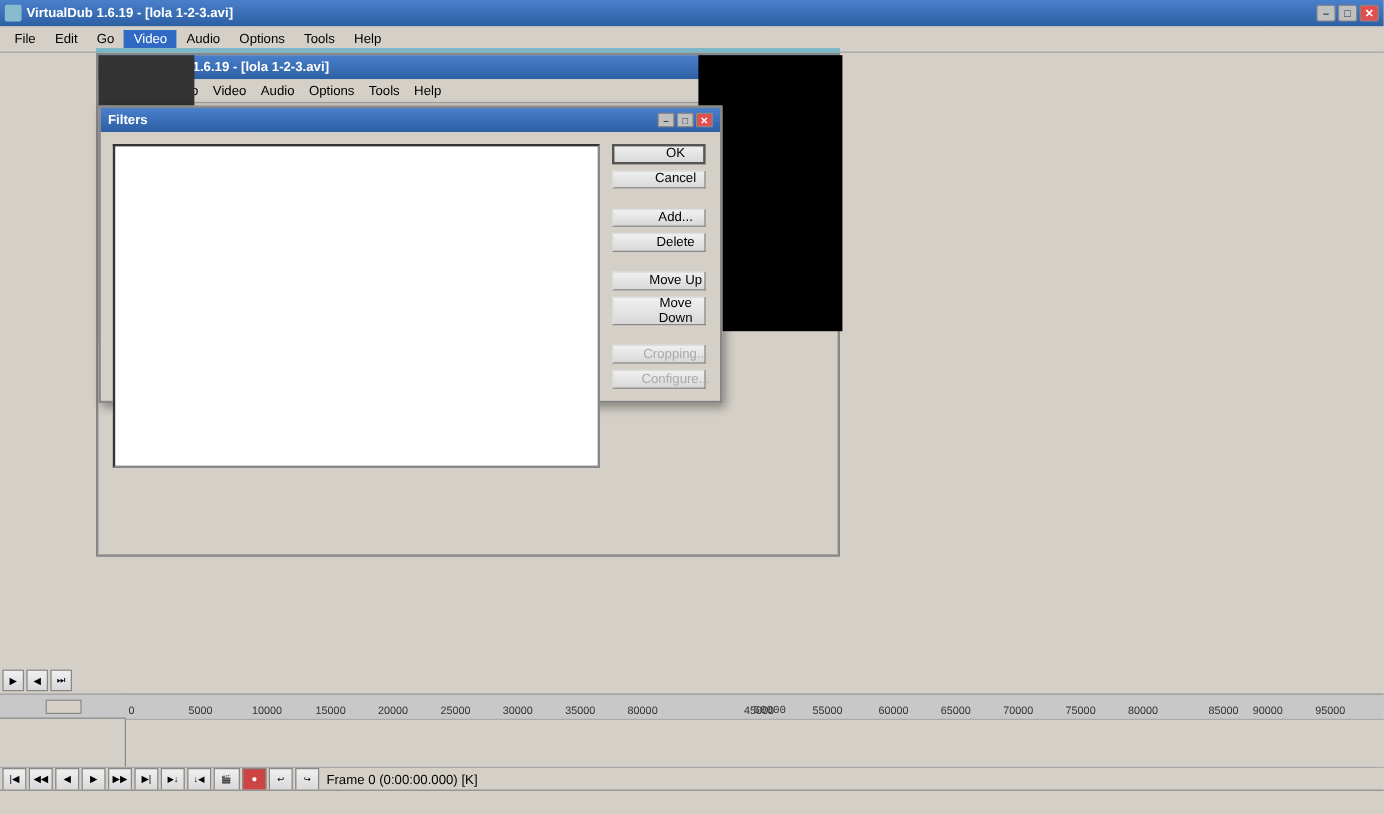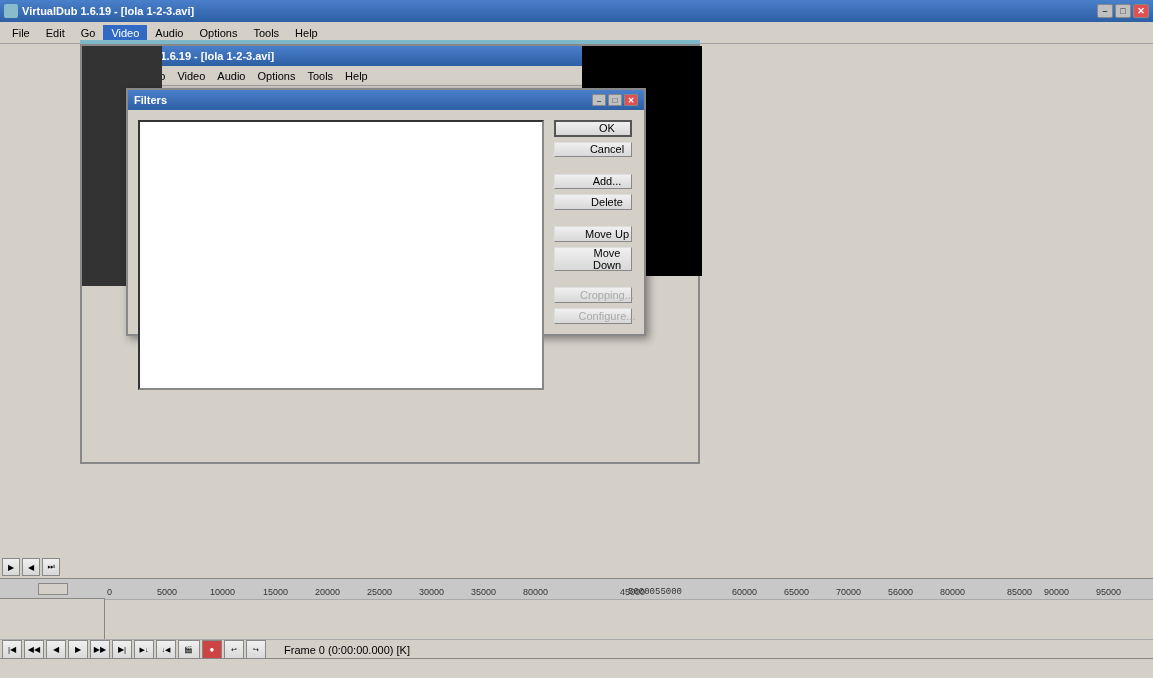--- a/index.html
+++ b/index.html
@@ -162,21 +162,20 @@
     .filters-dialog {
       position: absolute;
       top: 88px;
       left: 82px;
       width: 520px;
       height: 248px;
       background: #d4d0c8;
       border: 2px solid #888;
       box-shadow: 3px 3px 8px rgba(0,0,0,0.4);
       z-index: 100;
-      margin-left: 44px;
     }
 
     .filters-titlebar {
       height: 20px;
       background: linear-gradient(to bottom, #4a7fcb 0%, #2c5fa3 100%);
       display: flex;
       align-items: center;
       justify-content: space-between;
       padding: 0 6px;
       color: white;
@@ -281,21 +280,21 @@
       background: linear-gradient(to bottom, #f0f0f0, #d8d8d8);
       border: 1px solid #888;
       cursor: pointer;
       display: flex;
       align-items: center;
       justify-content: center;
       font-size: 9px;
     }
 
     .frame-display {
-      margin-left: 16px;
+      margin-left: 4px;
       font-size: 11px;
       color: #000;
     }
 
     
     .modify-text {
       position: absolute;
       left: 0;
       bottom: 56px;
       width: 80px;
@@ -450,25 +449,25 @@
         <span style="position:absolute;left:52px;">5000</span>
         <span style="position:absolute;left:105px;">10000</span>
         <span style="position:absolute;left:158px;">15000</span>
         <span style="position:absolute;left:210px;">20000</span>
         <span style="position:absolute;left:262px;">25000</span>
         <span style="position:absolute;left:314px;">30000</span>
         <span style="position:absolute;left:366px;">35000</span>
         <span style="position:absolute;left:418px;">80000</span>
         <span style="position:absolute;left:470px;margin-left:45px;">45000</span>
         <span style="position:absolute;left:523px;font-family:Liberation Mono, monospace;">50000</span>
-        <span style="position:absolute;left:550px;font-family:Liberation Mono, monospace;">55000</span>
+        <span style="position:absolute;left:572px;">55000</span>
         <span style="position:absolute;left:627px;">60000</span>
         <span style="position:absolute;left:679px;">65000</span>
         <span style="position:absolute;left:731px;">70000</span>
-        <span style="position:absolute;left:783px;">56000</span>
+        <span style="position:absolute;left:783px;">75000</span>
         <span style="position:absolute;left:835px;text-align:right;">80000</span>
         <span style="position:absolute;left:887px;padding-left:15px;">85000</span>
         <span style="position:absolute;left:939px;">90000</span>
         <span style="position:absolute;left:991px;">95000</span>
       </div>
     </div>
 
     <div style="position:absolute;top:20px;left:105px;right:0;height:40px;background:#d4d0c8;border-top:1px solid #aaa;"></div>
 
     <div style="position:absolute;top:60px;left:0;width:1153px;height:20px;background:#d4d0c8;border-top:1px solid #aaa;display:flex;align-items:center;padding:0 2px;gap:2px;">

